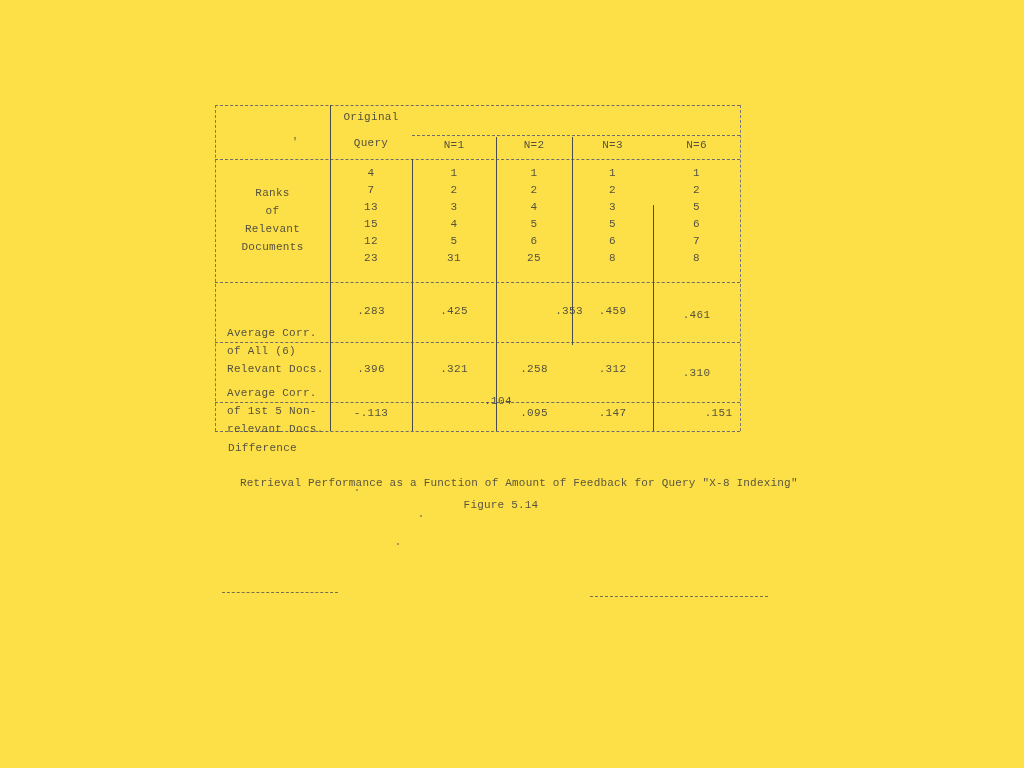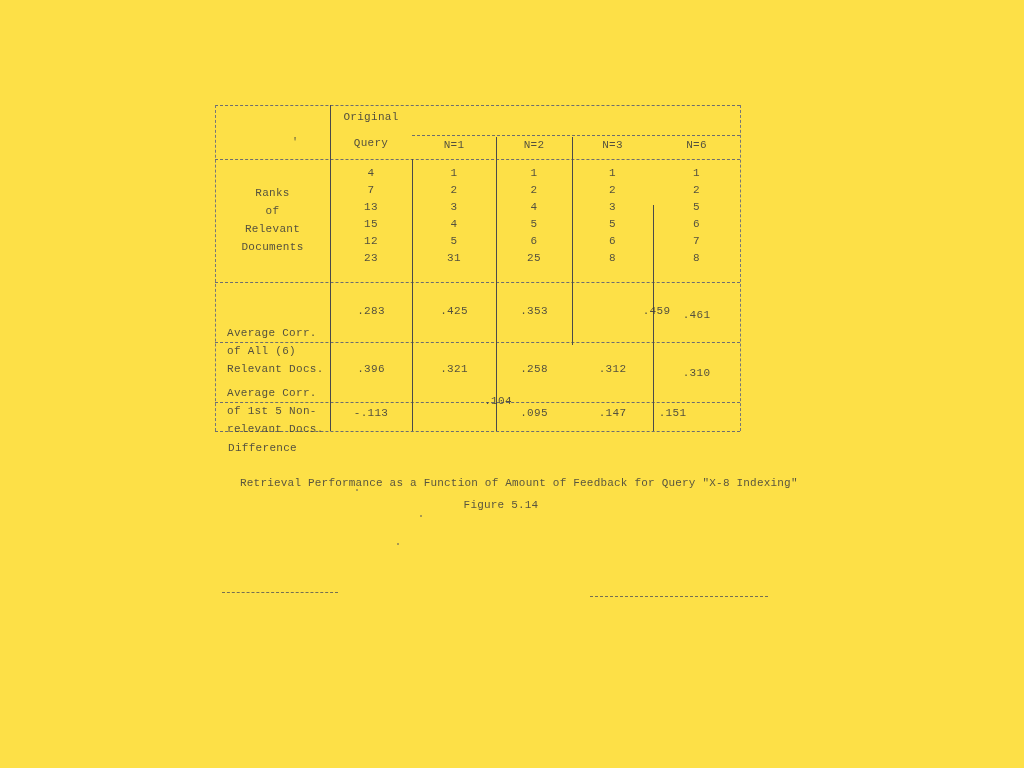--- a/index.html
+++ b/index.html
@@ -102,41 +102,41 @@
       <div>8</div>
     </div>
 
     <div class="cell left stack lh18" style="left:12px;top:182px;width:103px;">
       <div>Average Corr.</div>
       <div>of All (6)</div>
       <div>Relevant Docs.</div>
     </div>
     <div class="cell" style="left:115px;top:200px;width:82px;">.283</div>
     <div class="cell" style="left:197px;top:200px;width:84px;">.425</div>
-    <div class="cell" style="left:281px;top:200px;width:76px;">.353</div>
-    <div class="cell" style="left:357px;top:200px;width:81px;margin-left:44px;">.459</div>
+    <div class="cell" style="left:281px;top:200px;width:76px;padding-left:35px;">.353</div>
+    <div class="cell" style="left:357px;top:200px;width:81px;">.459</div>
     <div class="cell" style="left:438px;top:204px;width:87px;">.461</div>
 
     <div class="cell left stack lh18" style="left:12px;top:242px;width:103px;">
       <div>Average Corr.</div>
       <div>of 1st 5 Non-</div>
       <div>relevant Docs.</div>
     </div>
     <div class="cell" style="left:115px;top:258px;width:82px;">.396</div>
     <div class="cell" style="left:197px;top:258px;width:84px;text-align:center;">.321</div>
     <div class="cell" style="left:281px;top:258px;width:76px;">.258</div>
     <div class="cell" style="left:357px;top:258px;width:81px;">.312</div>
     <div class="cell" style="left:438px;top:262px;width:87px;">.310</div>
 
     <div class="cell left" style="left:13px;top:300px;width:103px;">Difference</div>
     <div class="cell" style="left:115px;top:302px;width:82px;">-.113</div>
     <div class="cell" style="left:197px;top:290px;width:84px;margin-left:44px;">.104</div>
     <div class="cell" style="left:281px;top:302px;width:76px;">.095</div>
     <div class="cell" style="left:357px;top:302px;width:81px;">.147</div>
-    <div class="cell" style="left:414px;top:302px;width:87px;font-family:Liberation Mono, monospace;">.151</div>
+    <div class="cell" style="left:460px;top:302px;width:87px;font-family:Liberation Mono, monospace;">.151</div>
   </div>
 
   <div class="caption" style="left:240px;top:477px;">Retrieval Performance as a Function of Amount of Feedback for Query "X-8 Indexing"</div>
   <div class="figlabel" style="left:431px;top:499px;width:140px;text-align:center;">Figure 5.14</div>
 
   <div class="speck" style="left:356px;top:489px;"></div>
   <div class="speck" style="left:420px;top:515px;"></div>
   <div class="speck" style="left:397px;top:543px;"></div>
   <div class="artifact" style="left:222px;top:592px;width:116px;"></div>
   <div class="artifact" style="left:590px;top:596px;width:178px;"></div>

